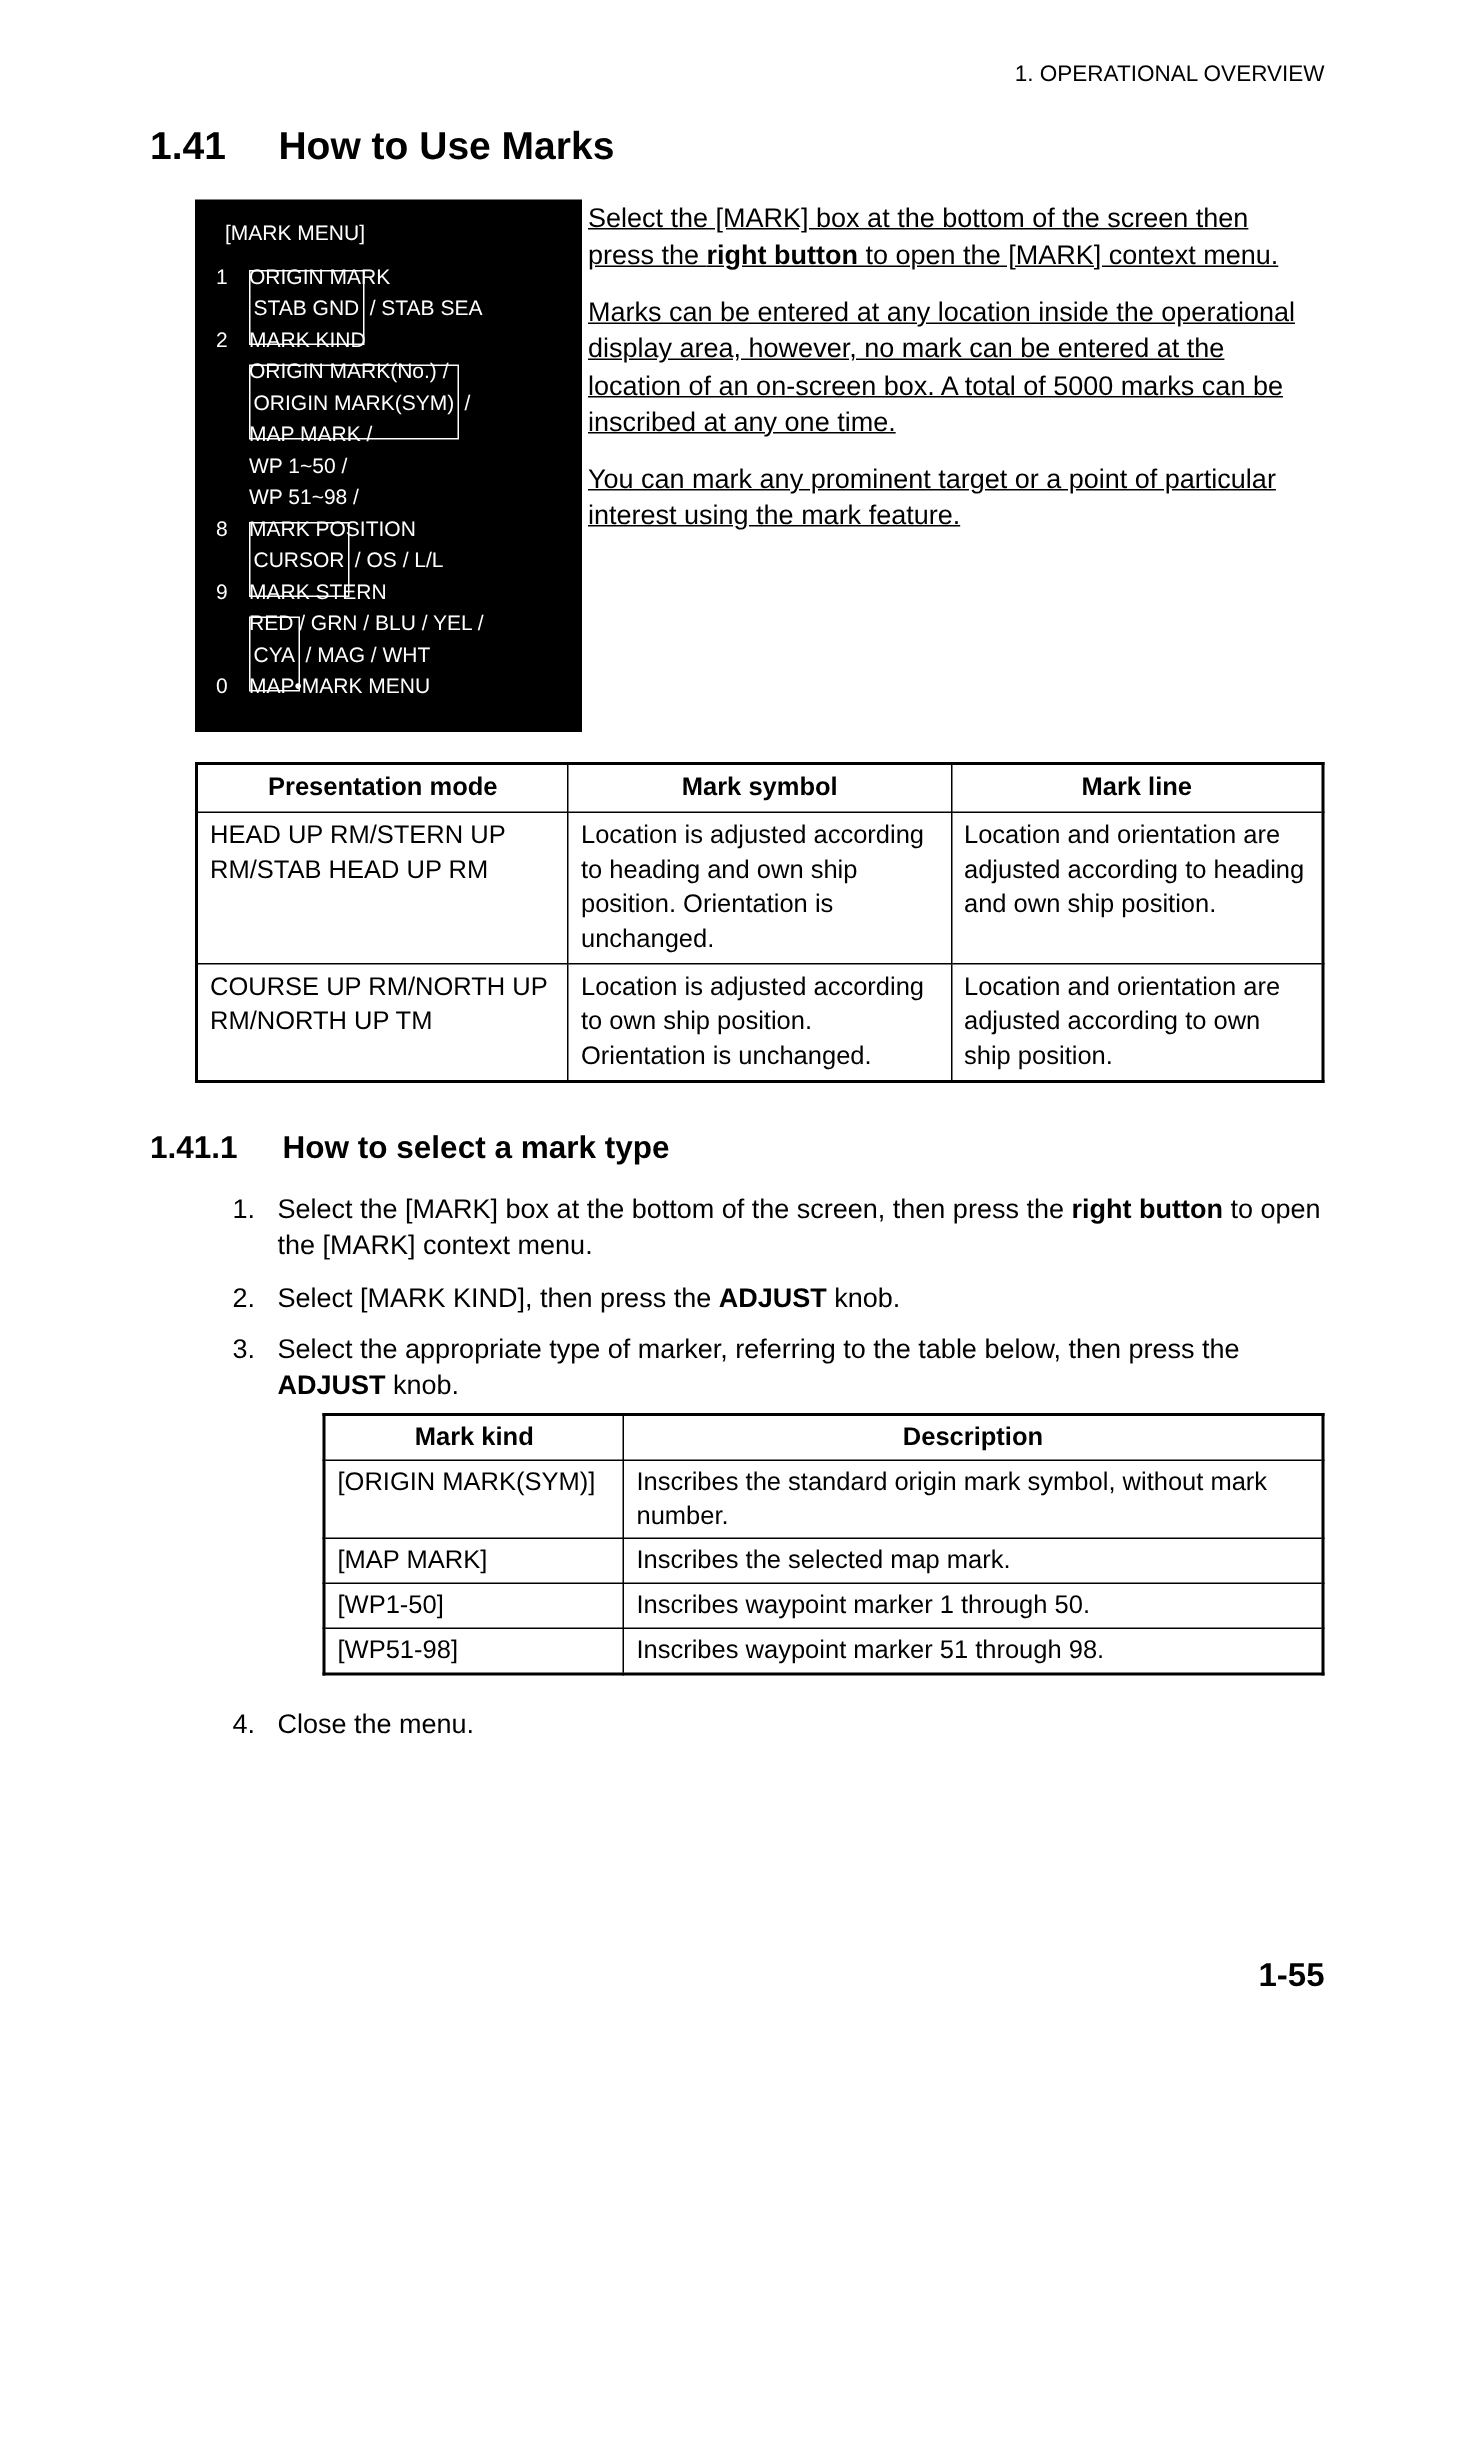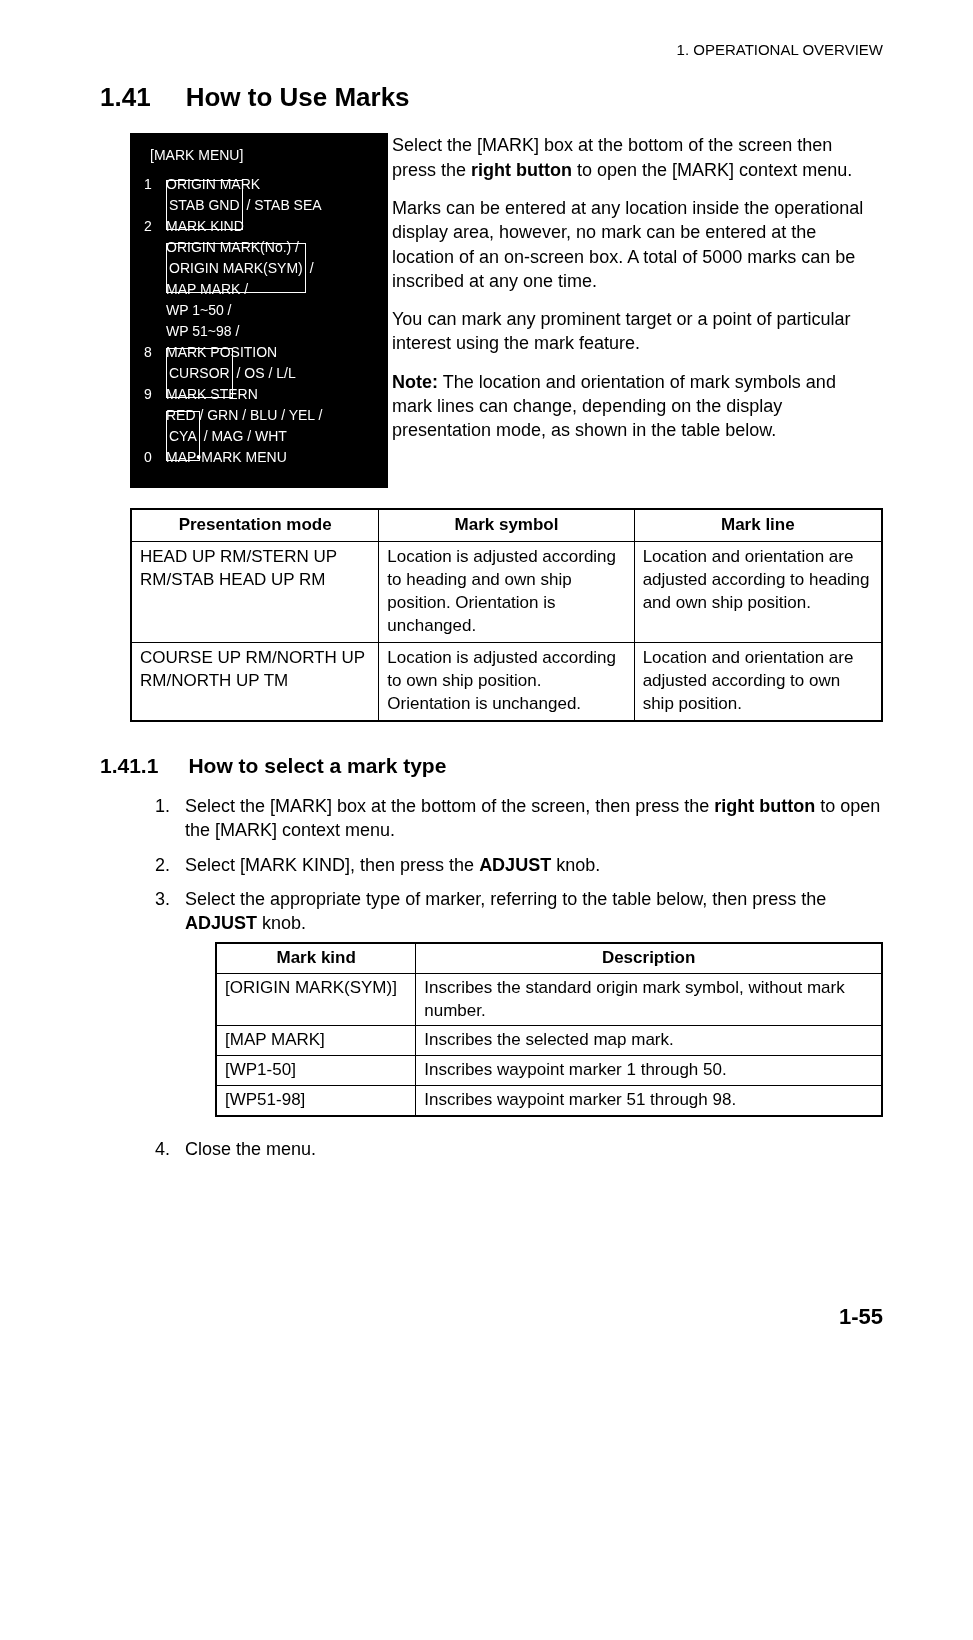--- a/index.html
+++ b/index.html
@@ -60,20 +60,21 @@
     flex-shrink: 0;
   }
   .menu-text { }
   .boxed {
     border: 1px solid #fff;
     padding: 16px 2px;
     text-align: right;
   }
   .para-stack p {
     margin: 0 12px 14px 0;
+    text-decoration: underline;
   }
   .bold { font-weight: bold; }
   table {
     border-collapse: collapse;
     margin: 20px 0 20px 30px;
     width: calc(100% - 30px);
     font-size: 17px;
   }
   .tbl1 { border: 2.5px solid #000; }
   .tbl1 th, .tbl1 td {
@@ -197,21 +198,20 @@
     <div class="menu-line">
       <span class="menu-num">0</span>
       <span class="menu-text">MAP•MARK MENU</span>
     </div>
   </div>
 
   <div class="para-stack">
     <p><span>Select the [MARK] box at the bottom of the screen then press the </span><span class="bold">right button</span><span> to open the [MARK] context menu.</span></p>
     <p>Marks can be entered at any location inside the operational display area, however, no mark can be entered at the location of an on-screen box. A total of 5000 marks can be inscribed at any one time.</p>
     <p>You can mark any prominent target or a point of particular interest using the mark feature.</p>
-    <p><span class="bold">Note:</span><span> The location and orientation of mark symbols and mark lines can change, depending on the display presentation mode, as shown in the table below.</span></p>
   </div>
 </div>
 
 <table class="tbl1">
   <colgroup>
       <col class="c1">
       <col class="c2">
       <col class="c3">
     </colgroup>
   <tbody>

